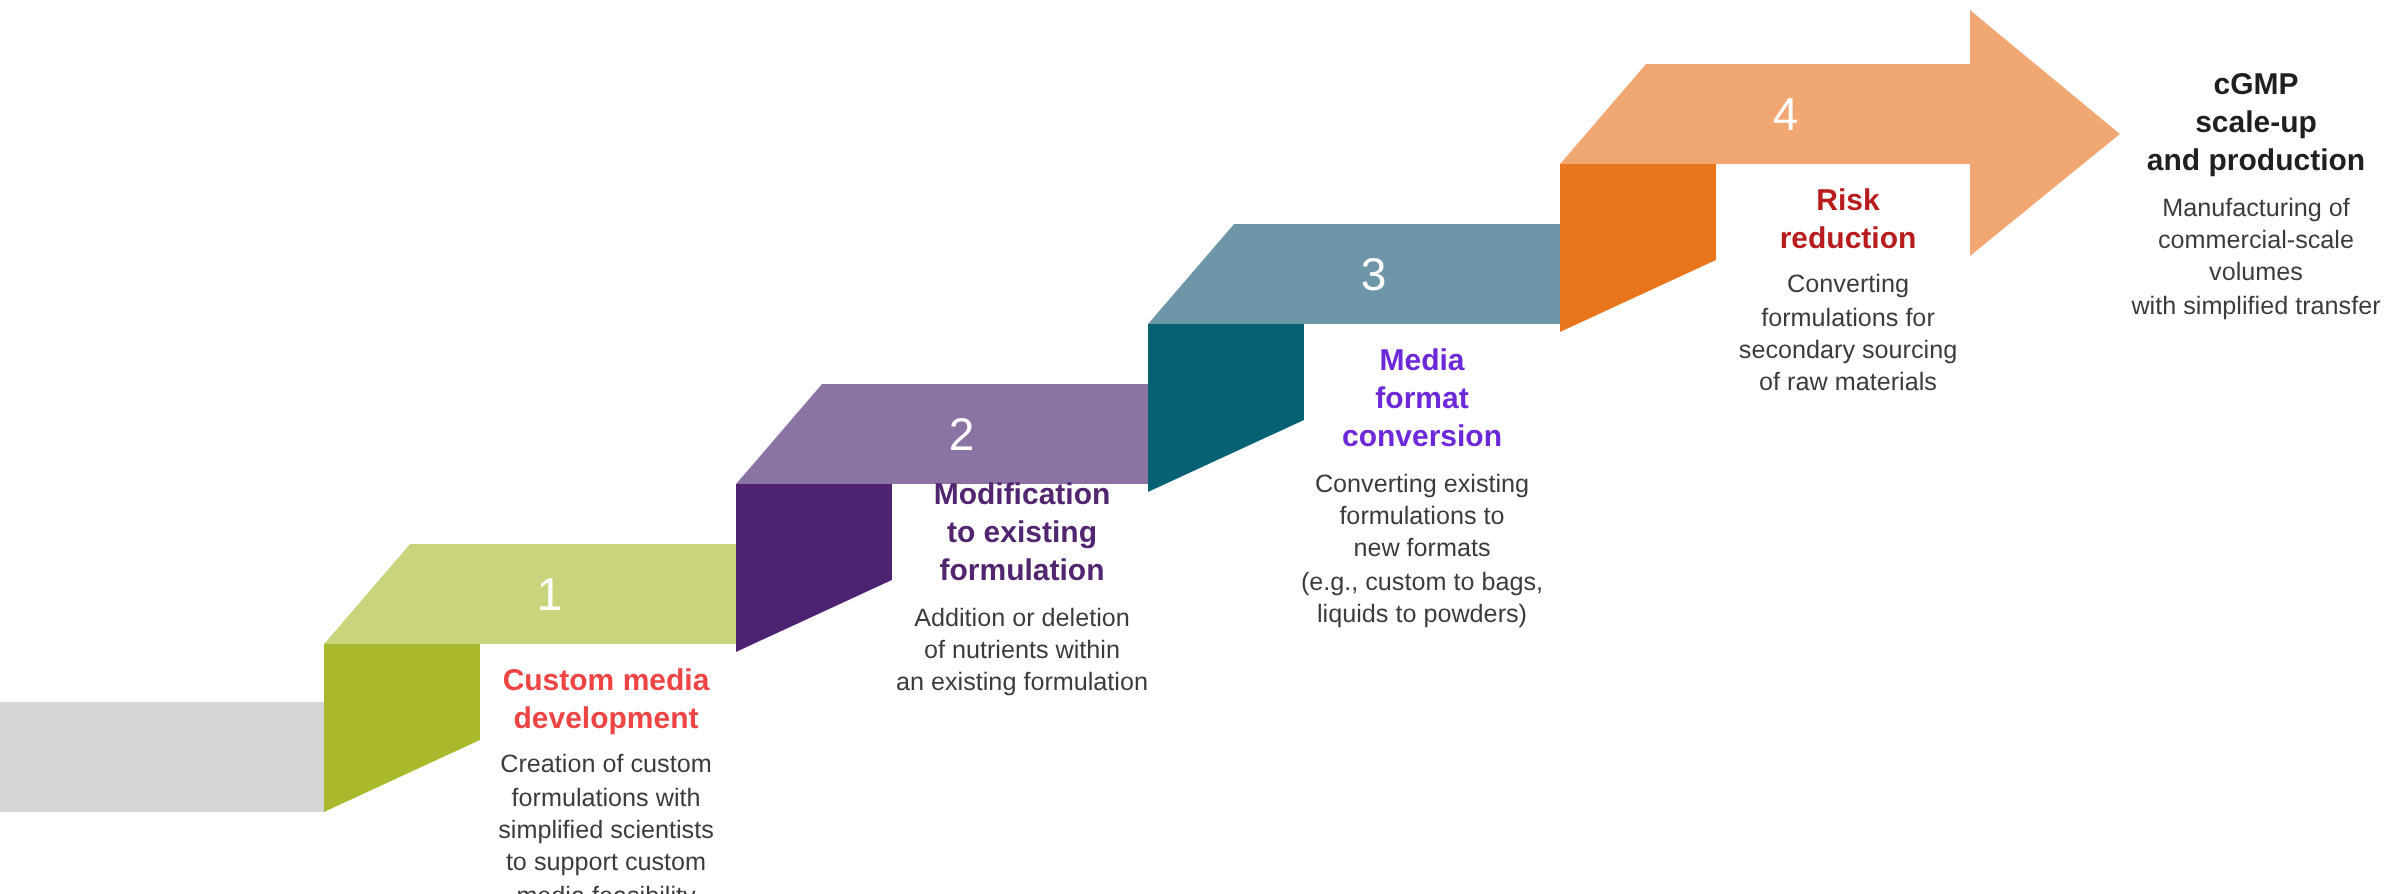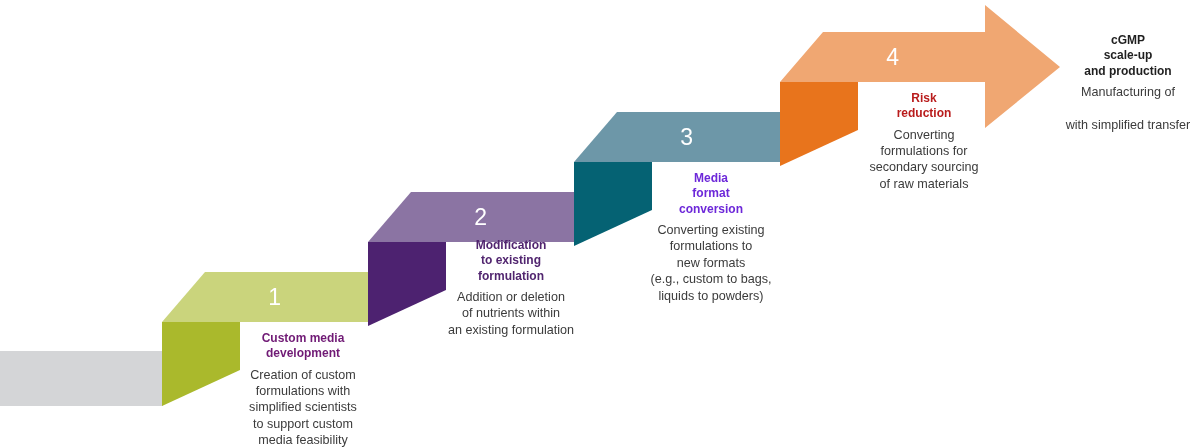--- a/index.html
+++ b/index.html
@@ -34,21 +34,21 @@
     line-height: 1;
     text-align: center;
     width: 40px;
     letter-spacing: 0.5px;
   }
   .caption {
     position: absolute;
     text-align: center;
   }
   .cap-title {
-    font-size: 12px;
+    font-size: 15px;
     font-weight: bold;
     line-height: 1.28;
     margin: 0;
   }
   .cap-body {
     font-size: 12.6px;
     font-weight: normal;
     line-height: 1.3;
     color: #3b3b3b;
     margin: 5px 0 0 0;
@@ -76,21 +76,21 @@
     <polygon points="780,82 823,32 985,32 985,5 1060,67 985,128 985,82" fill="#f0a772"></polygon>
 
   </svg>
 
   <div class="step-num" style="left:255px; top:286px;">1</div>
   <div class="step-num" style="left:461px; top:206px;">2</div>
   <div class="step-num" style="left:667px; top:126px;">3</div>
   <div class="step-num" style="left:873px; top:46px;">4</div>
 
   <div class="caption" style="left:237px; top:331px; width:132px;">
-    <p class="cap-title" style="color:#701a75;">
+    <p class="cap-title" style="color:#ef4444;">
       <span>Custom media</span><br>
       <span>development</span>
     </p>
     <p class="cap-body">
       <span>Creation of custom</span><br>
       <span>formulations with</span><br>
       <span>simplified scientists</span><br>
       <span>to support custom</span><br>
       <span>media feasibility</span>
     </p>
@@ -138,18 +138,18 @@
   </div>
 
   <div class="caption" style="left:1056px; top:33px; width:144px;">
     <p class="cap-title" style="color:#1f1f1f;">
       <span>cGMP</span><br>
       <span>scale-up</span><br>
       <span>and production</span>
     </p>
     <p class="cap-body">
       <span>Manufacturing of</span><br>
-      <br>
+      <span>commercial-scale volumes</span><br>
       <span>with simplified transfer</span>
     </p>
   </div>
 
 </div>
 
 </body></html>

